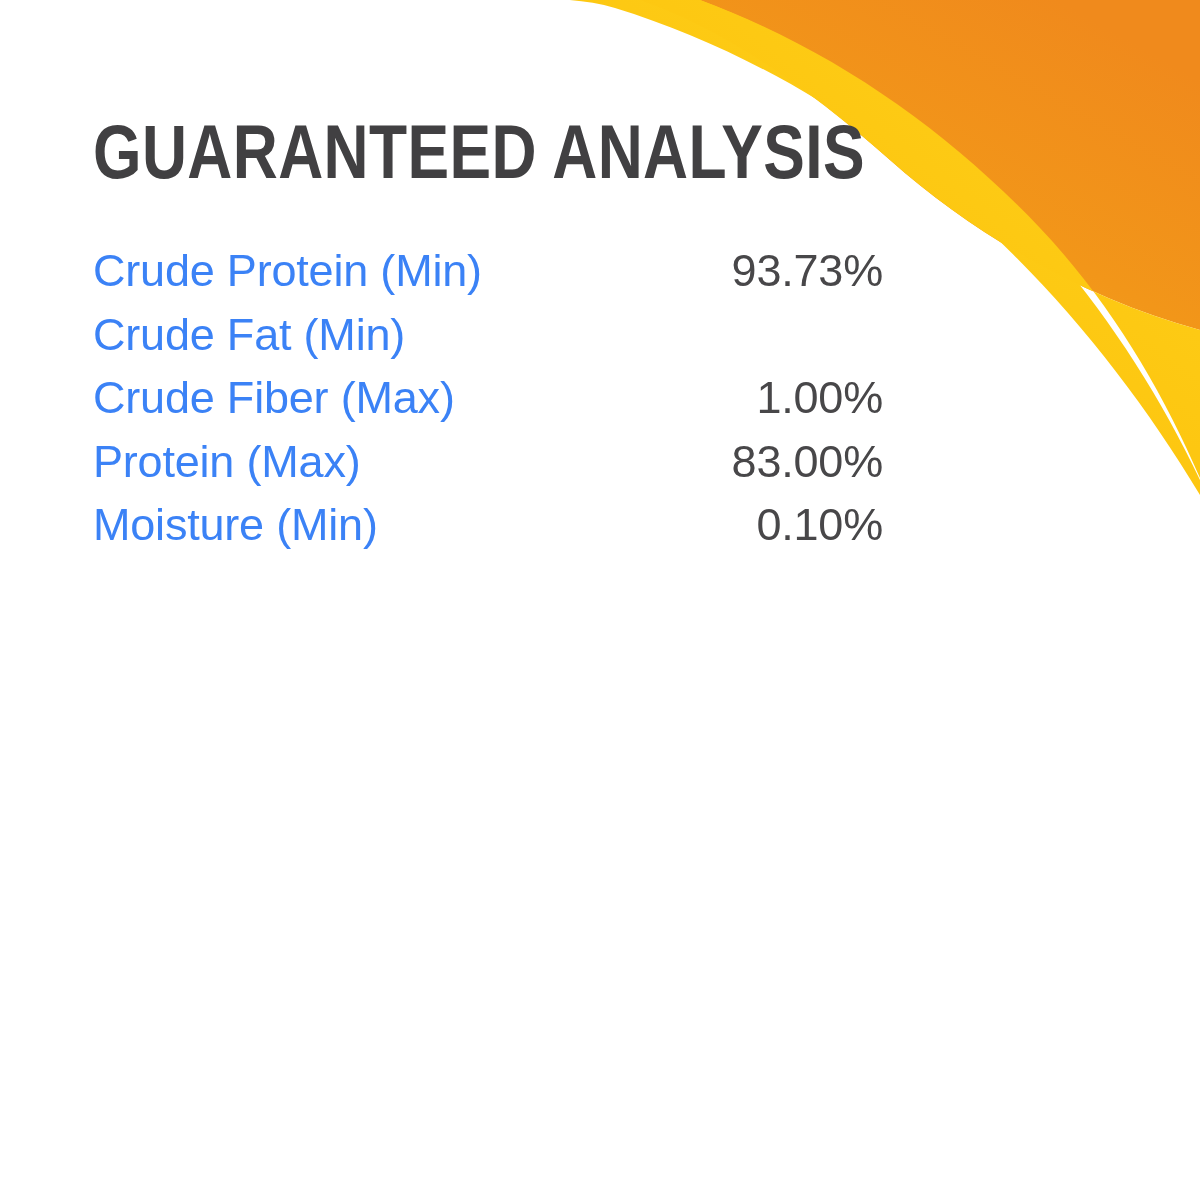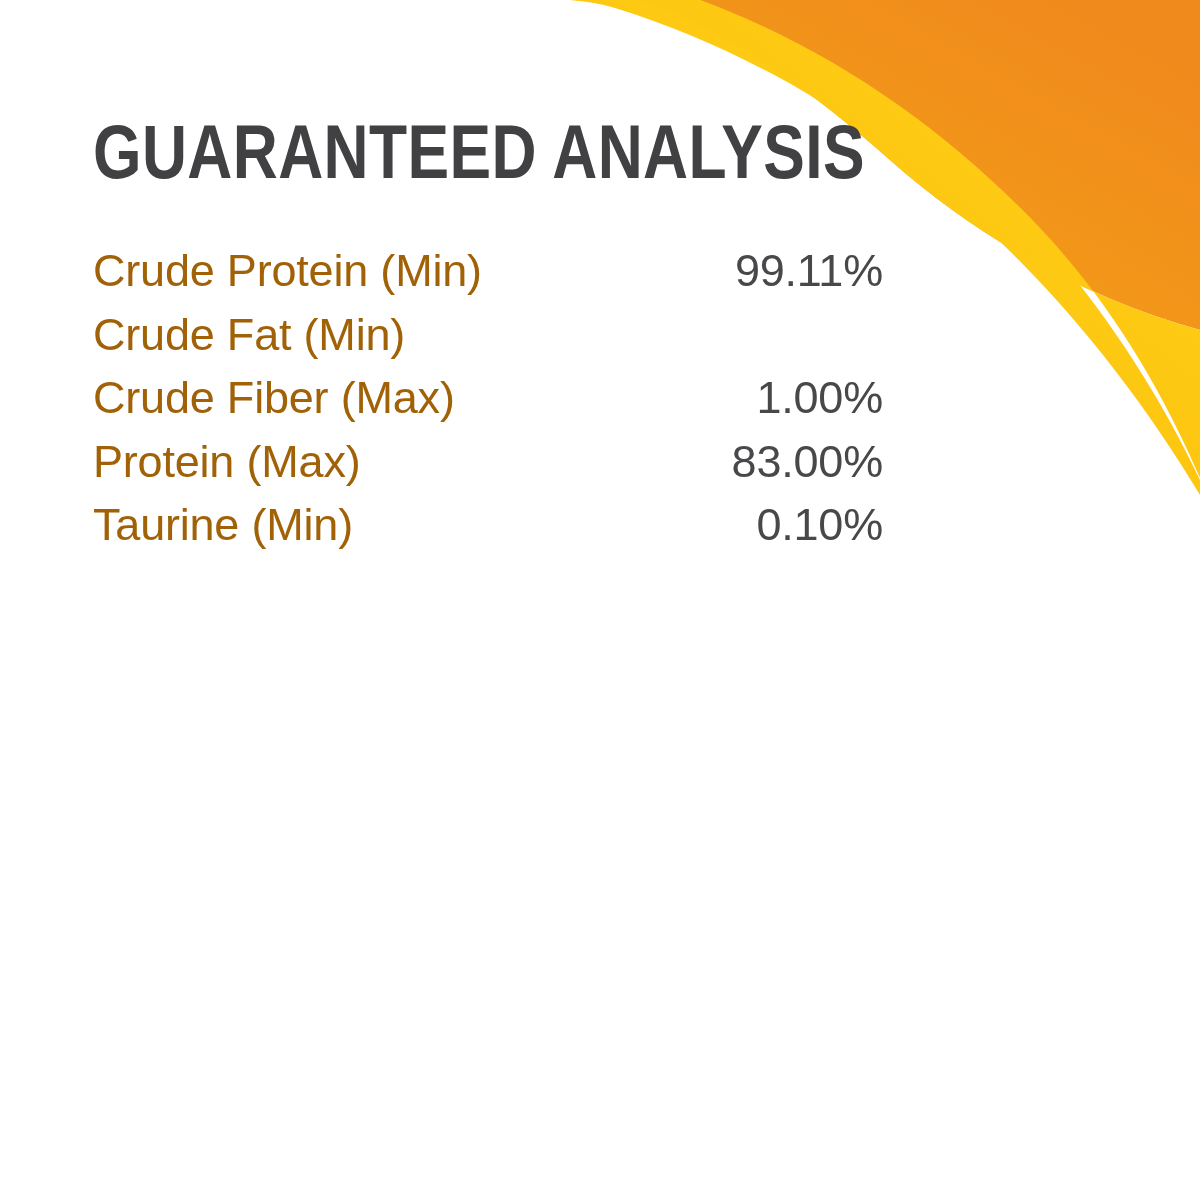--- a/index.html
+++ b/index.html
@@ -57,21 +57,21 @@
     align-items: baseline;
     justify-content: space-between;
     height: 63.5px;
   }
 
   .nutrient-name {
     font-family: "Liberation Sans", sans-serif;
     font-weight: 400;
     font-size: 45px;
     line-height: 52px;
-    color: #a16207;
+    color: #3b82f6;
     white-space: nowrap;
     letter-spacing: -0.2px;
   }
 
   .nutrient-value {
     font-family: "Liberation Sans", sans-serif;
     font-weight: 400;
     font-size: 45px;
     line-height: 52px;
     color: #484749;
@@ -125,37 +125,37 @@
              C 1090 300 980 240 890 160
              C 800 80 715 26 640 0 Z" fill="url(#gradYellow)"></path>
   </svg>
 
   <h1 id="panel-title">GUARANTEED ANALYSIS</h1>
 
   <div id="analysis-table">
 
     <div class="analysis-row">
       <span class="nutrient-name">Crude Protein (Min)</span>
-      <span class="nutrient-value">99.11%</span>
+      <span class="nutrient-value">93.73%</span>
     </div>
 
     <div class="analysis-row">
       <span class="nutrient-name">Crude Fat (Min)</span>
     </div>
 
     <div class="analysis-row">
       <span class="nutrient-name">Crude Fiber (Max)</span>
       <span class="nutrient-value">1.00%</span>
     </div>
 
     <div class="analysis-row">
       <span class="nutrient-name">Protein (Max)</span>
       <span class="nutrient-value">83.00%</span>
     </div>
 
     <div class="analysis-row">
-      <span class="nutrient-name">Taurine (Min)</span>
+      <span class="nutrient-name">Moisture (Min)</span>
       <span class="nutrient-value">0.10%</span>
     </div>
 
   </div>
 
 </div>
 
 </body></html>

